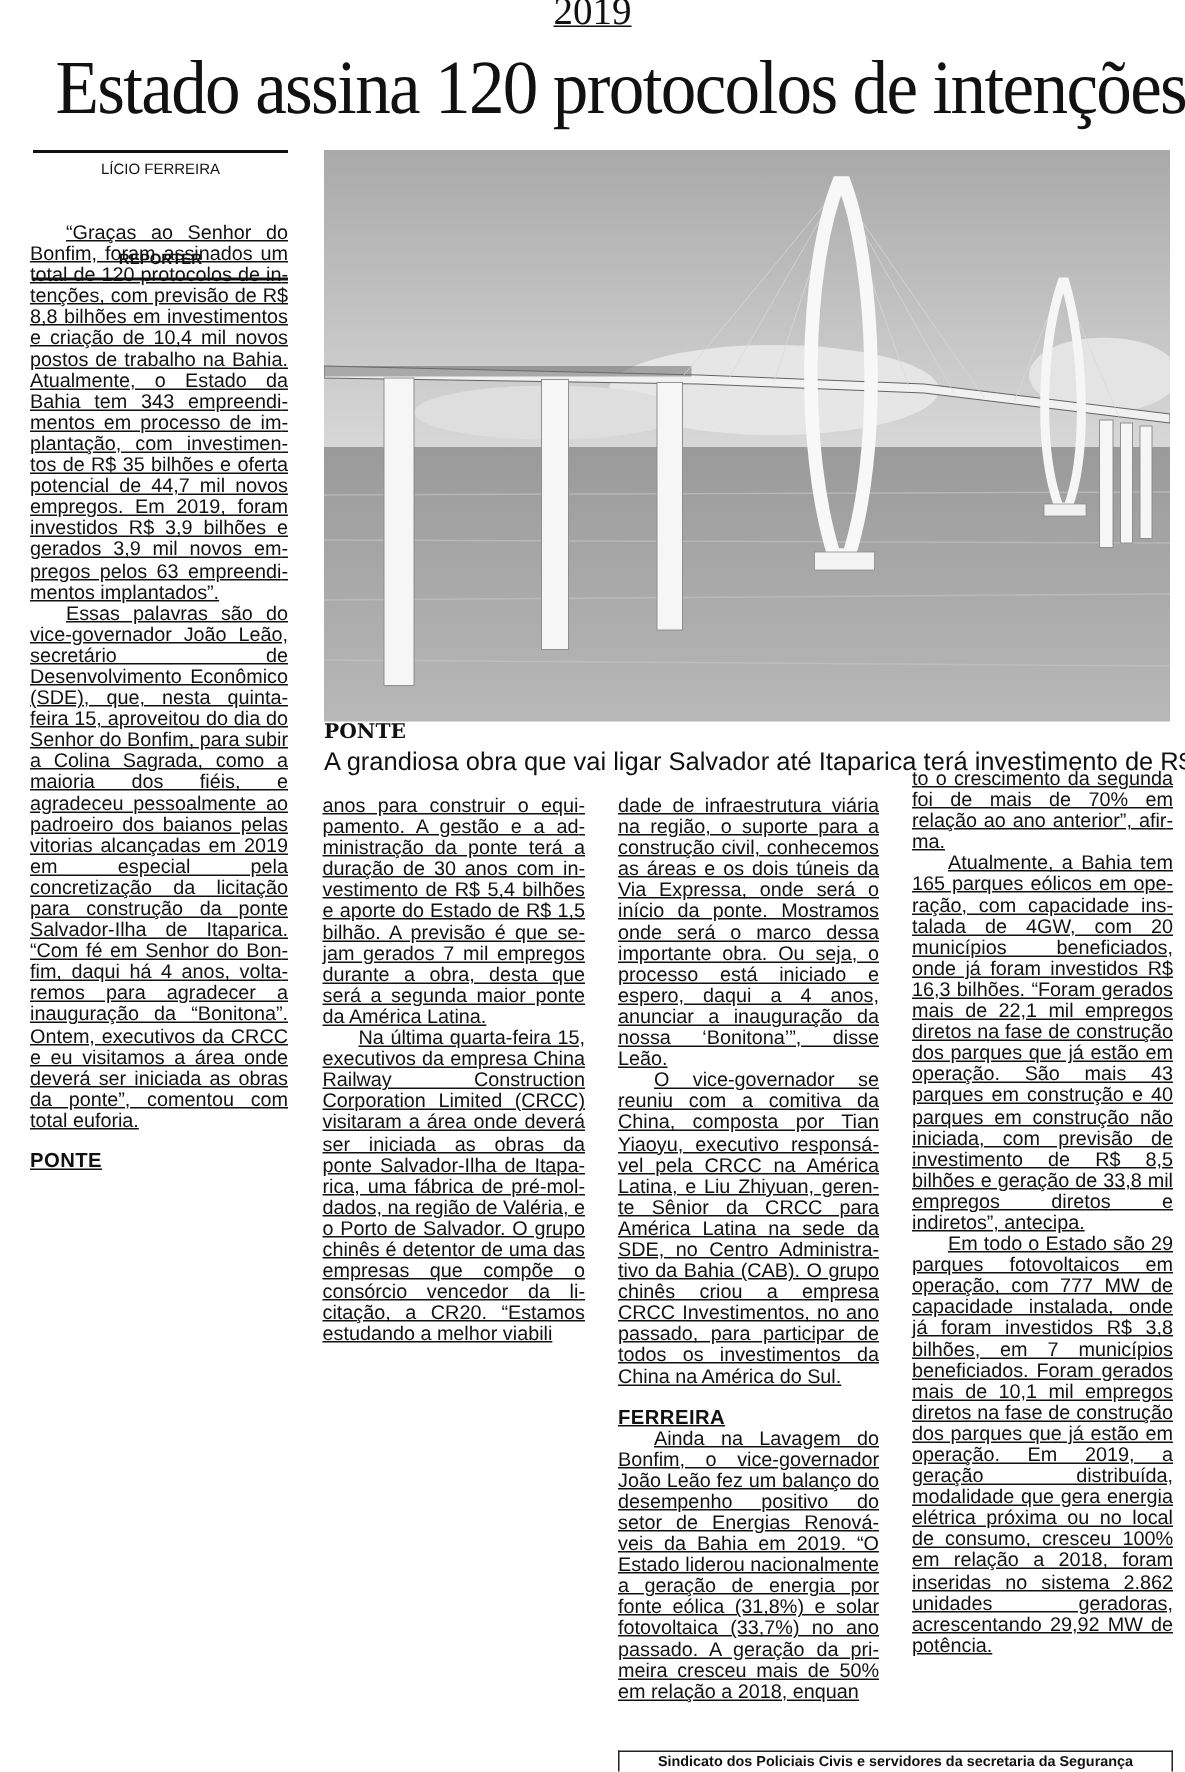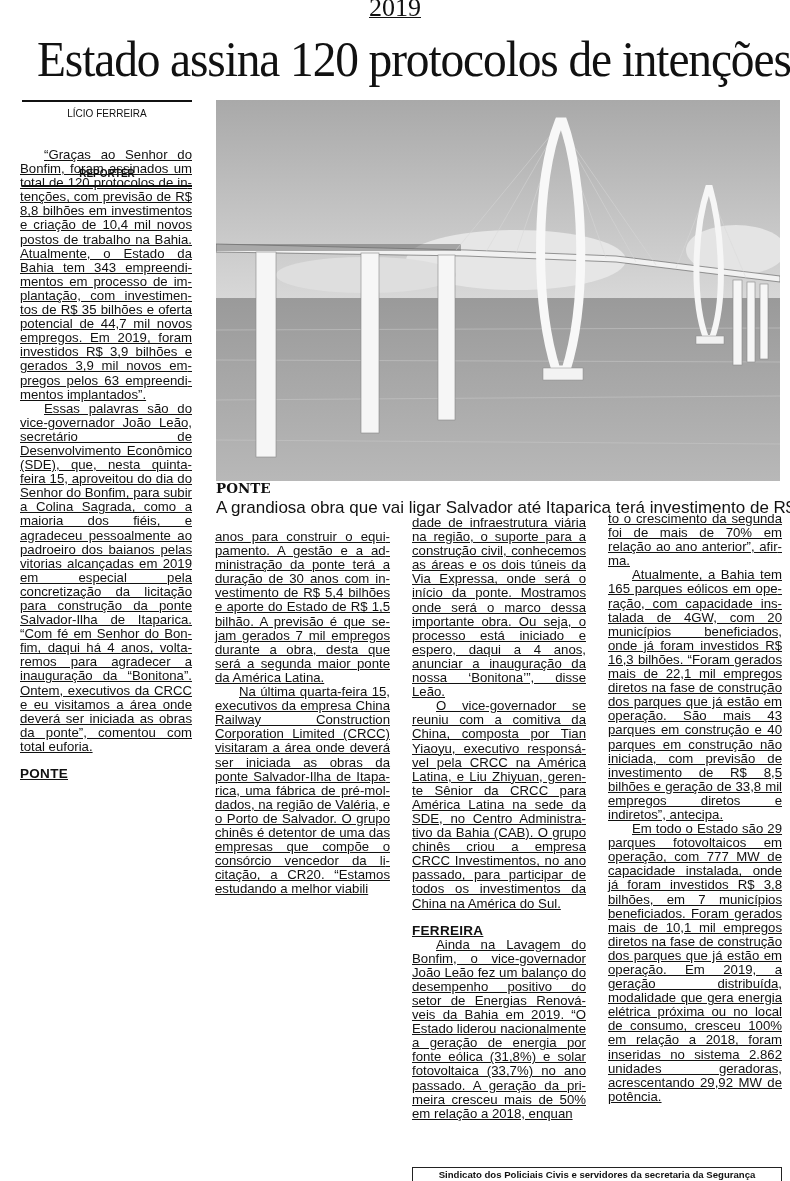--- a/index.html
+++ b/index.html
@@ -8,21 +8,21 @@
   .kicker span { text-decoration: underline; text-decoration-thickness: 1px; }
   .headline { position: absolute; top: 30px; left: 10px; width: 770px; text-align: center; font-family: "Liberation Serif", serif; font-size: 51px; line-height: 58px; letter-spacing: -1.2px; transform: scaleX(0.93); transform-origin: center; white-space: nowrap; }
   .byline { position: absolute; top: 100px; left: 22px; width: 170px; border-top: 2px solid #111; border-bottom: 2px solid #111; text-align: center; font-size: 10px; line-height: 12px; padding: 6px 0 5px 0; }
   .byline .role { font-weight: bold; margin-top: 48px; }
   .col { position: absolute; font-size: 13.2px; line-height: 14.1px; text-align: justify; hyphens: manual; text-decoration: underline; }
   .col p { margin: 0; text-indent: 24px; }
   .col p.noind { text-indent: 0; }
   .col h3 { margin: 12px 0 0 0; font-size: 13.5px; line-height: 15px; font-weight: bold; letter-spacing: 0.3px; }
   #c1 { left: 20px; top: 148px; width: 172px; }
   #c2 { left: 215px; top: 530px; width: 175px; }
-  #c3 { left: 412px; top: 516px; width: 174px; }
+  #c3 { left: 412px; top: 530px; width: 174px; }
   #c4 { left: 608px; top: 512px; width: 174px; }
   .photo { position: absolute; left: 216px; top: 100px; width: 564px; height: 381px; overflow: hidden; background: #bdbdbd; }
   .photo svg { display: block; }
   .caption-title { position: absolute; left: 216px; top: 481px; font-family: "DejaVu Serif", serif; font-weight: bold; font-size: 13.5px; line-height: 15px; }
   .caption-text { position: absolute; left: 216px; top: 500px; font-size: 17px; line-height: 15px; white-space: nowrap; }
   .adbox { position: absolute; left: 412px; top: 1167px; width: 368px; height: 20px; border-left: 1.5px solid #222; border-right: 1.5px solid #222; border-top: 1.5px solid #222; text-align: center; font-size: 9.6px; font-weight: bold; line-height: 14px; }
 </style>
 </head>
 <body>
 

